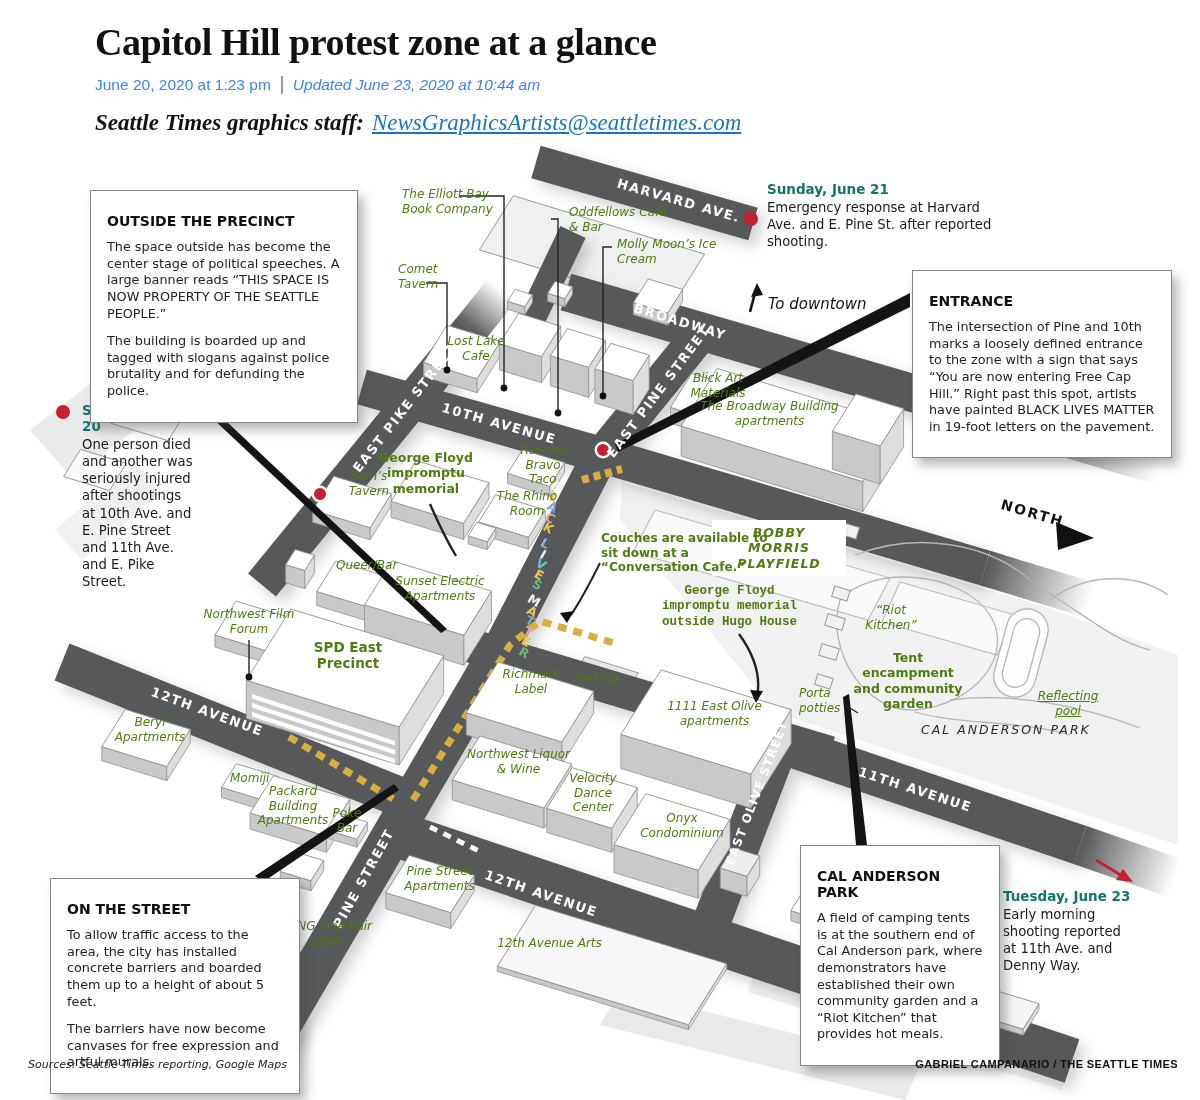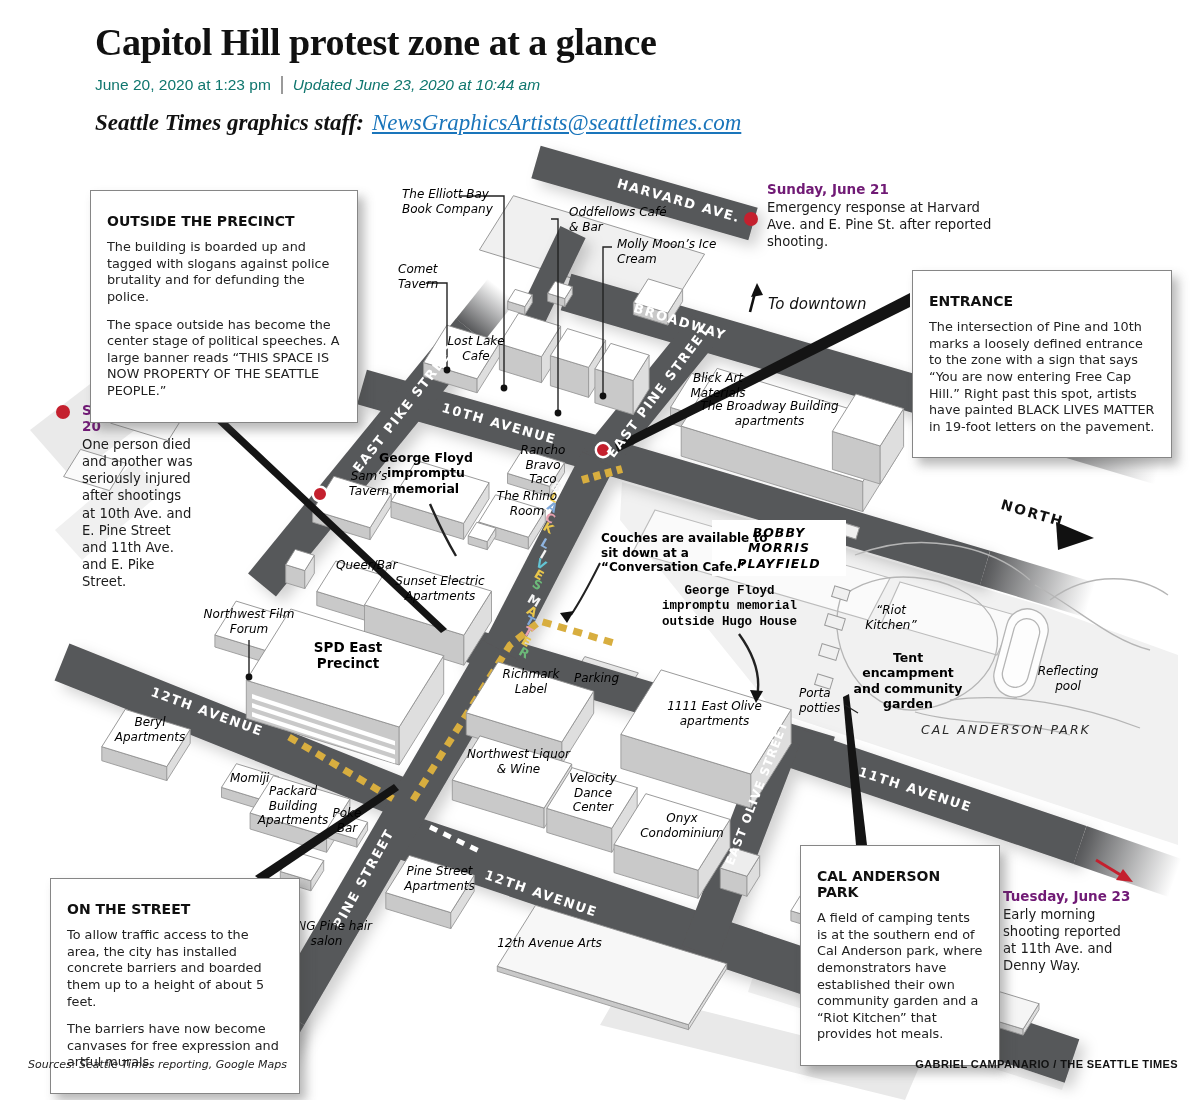--- a/index.html
+++ b/index.html
@@ -1,43 +1,43 @@
 <!DOCTYPE html>
 <html><head>
 <meta charset="utf-8">
 <style>
   html,body{margin:0;padding:0;background:#fff;}
   body{width:1200px;height:1100px;position:relative;overflow:hidden;font-family:"DejaVu Sans",sans-serif;}
   
   #header{position:absolute;left:95px;top:22px;z-index:4;}
   .title{font:bold 38px/1.1 "Liberation Serif","DejaVu Serif",serif;color:#111;letter-spacing:-.5px;}
-  .dateline{margin-top:12px;font:15.5px "Liberation Sans","DejaVu Sans",sans-serif;color:#0f766e;display:flex;align-items:center;}
+  .dateline{margin-top:12px;font:15.5px "Liberation Sans","DejaVu Sans",sans-serif;color:#3b82f6;display:flex;align-items:center;}
   .dateline .sep{display:inline-block;width:0;height:18px;border-left:2px solid #9a9a9a;margin:0 10px;}
   .dateline .upd{font-style:italic;}
   .byline{margin-top:16px;font:bold italic 23px "Liberation Serif","DejaVu Serif",serif;color:#111;}
   .byline a{font-weight:normal;font-style:italic;color:#1a75bb;text-decoration:underline;margin-left:8px;}
   
   #map{position:absolute;left:0;top:0;width:1200px;height:1100px;}
   #mapsvg{position:absolute;left:0;top:0;z-index:1;}
-  .pl{position:absolute;font:italic 12px/1.22 "DejaVu Sans",sans-serif;color:#000000;z-index:2;}
+  .pl{position:absolute;font:italic 12px/1.22 "DejaVu Sans",sans-serif;color:#4d7c0f;z-index:2;}
   .pl.c{text-align:center;}
   .pl.b{font-style:normal;font-weight:bold;font-size:12.5px;}
   .pl.plain{font-style:normal;}
   .pl.caps{letter-spacing:2px;font-size:12.5px;color:#2b2b2b;}
   .pl.boxy{background:#fff;padding:5px 8px;font-weight:bold;font-size:12.5px;}
   .st{position:absolute;font:bold 13px "DejaVu Sans",sans-serif;color:#fff;letter-spacing:1.6px;white-space:nowrap;z-index:2;transform-origin:center center;}
   .st.small{font-size:12px;letter-spacing:1.2px;}
   .compass{position:absolute;z-index:2;font:bold 14px "DejaVu Sans",sans-serif;color:#111;letter-spacing:2px;}
   .todown{position:absolute;z-index:2;font:italic 15px "DejaVu Sans",sans-serif;color:#111;}
   .box{position:absolute;background:#fff;border:1px solid #868686;box-shadow:6px 7px 10px rgba(70,70,70,.38);padding:22px 16px;z-index:3;box-sizing:border-box;}
   .box h3{margin:0 0 10px;font:bold 14px "DejaVu Sans",sans-serif;color:#101010;}
   .box p{margin:0;font:12.8px/1.3 "DejaVu Sans",sans-serif;color:#222;}
   .box p + p{margin-top:11px;}
   .inc{position:absolute;z-index:2;font:13.2px/1.3 "DejaVu Sans",sans-serif;color:#1a1a1a;}
-  .inc h4{margin:0 0 2px;font:bold 13.5px "DejaVu Sans",sans-serif;color:#701a75;}
+  .inc h4{margin:0 0 2px;font:bold 13.5px "DejaVu Sans",sans-serif;color:#0f766e;}
   .inc.right{text-align:left;}
   .dot{position:absolute;width:14px;height:14px;border-radius:50%;background:#c4202e;z-index:2;}
   
   #blm{position:absolute;left:546px;top:482px;width:22px;z-index:2;transform:rotate(11deg);transform-origin:top center;}
   .blm-l{display:block;font:bold 12.5px "DejaVu Sans",sans-serif;line-height:10.6px;text-align:center;transform:rotate(19deg);}
   .blm-l.gap{margin-top:5px;}
   
   #footer{position:absolute;left:0;top:1052px;width:1200px;z-index:4;}
   .sources{position:absolute;left:28px;top:6px;font:italic 11px "DejaVu Sans",sans-serif;color:#222;}
   .credit{position:absolute;right:22px;top:6px;font:bold 11px "Liberation Sans","DejaVu Sans",sans-serif;color:#111;letter-spacing:.4px;}
@@ -363,21 +363,21 @@
   <div class="pl c" style="left:492px;top:936px;width:115px;">12th Avenue Arts</div>
   <div class="pl c" style="left:489px;top:667px;width:84px;">Richmark Label</div>
   <div class="pl" style="left:574px;top:671px;white-space:nowrap;">Parking</div>
   <div class="pl c" style="left:652px;top:699px;width:125px;">1111 East Olive apartments</div>
   <div class="pl c" style="left:461px;top:747px;width:115px;">Northwest Liquor &amp; Wine</div>
   <div class="pl c" style="left:557px;top:771px;width:72px;">Velocity Dance Center</div>
   <div class="pl c" style="left:627px;top:811px;width:110px;">Onyx Condominium</div>
   <div class="pl c" style="left:855px;top:603px;width:72px;">“Riot Kitchen”</div>
   <div class="pl c b" style="left:852px;top:650px;width:112px;">Tent encampment and community garden</div>
   <div class="pl" style="left:799px;top:686px;width:58px;">Porta potties</div>
-  <div class="pl c" style="left:1031px;top:664px;width:74px;">Reflecting pool</div>
+  <div class="pl c" style="left:1031px;top:689px;width:74px;text-decoration:underline;">Reflecting pool</div>
   <div class="pl caps" style="left:921px;top:722px;white-space:nowrap;">CAL ANDERSON PARK</div>
   <div class="pl c boxy" style="left:712px;top:520px;width:118px;font-style:italic;letter-spacing:1px;">BOBBY MORRIS PLAYFIELD</div>
   <div class="pl plain" style="left:601px;top:531px;width:168px;font-weight:bold;">Couches are available to sit down at a “Conversation Cafe.”</div>
   <div class="pl c b" style="left:652px;top:584px;width:155px;font-family:Liberation Mono, monospace;">George Floyd impromptu memorial outside Hugo House</div>
 
   <div class="compass" style="left:1000px;top:505px;transform:rotate(16deg);">NORTH</div>
   <div class="todown" style="left:768px;top:295px;">To downtown</div>
 
   <div class="dot" style="left:56px;top:405px;"></div>
   <div class="inc" style="left:82px;top:402px;width:112px;">
@@ -389,22 +389,22 @@
     <h4>Sunday, June 21</h4>
     <div>Emergency response at Harvard Ave. and E. Pine St. after reported shooting.</div>
   </div>
   <div class="inc right" style="left:1003px;top:888px;width:132px;">
     <h4>Tuesday, June 23</h4>
     <div>Early morning shooting reported at 11th Ave. and Denny Way.</div>
   </div>
 
   <div class="box" style="left:90px;top:190px;width:268px;">
     <h3>OUTSIDE  THE PRECINCT</h3>
+    <p>The space outside has become the center stage of political speeches. A large banner reads “THIS SPACE IS NOW PROPERTY OF THE SEATTLE PEOPLE.”</p>
     <p>The building is boarded up and tagged with slogans against police brutality and for defunding the police.</p>
-    <p>The space outside has become the center stage of political speeches. A large banner reads “THIS SPACE IS NOW PROPERTY OF THE SEATTLE PEOPLE.”</p>
   </div>
   <div class="box" style="left:912px;top:270px;width:260px;">
     <h3>ENTRANCE</h3>
     <p>The intersection of Pine and 10th marks a loosely defined entrance to the zone with a sign that says “You are now entering Free Cap Hill.” Right past this spot, artists have painted BLACK LIVES MATTER in 19-foot letters on the pavement.</p>
   </div>
   <div class="box" style="left:50px;top:878px;width:250px;">
     <h3>ON THE STREET</h3>
     <p>To allow traffic access to the area, the city has installed concrete barriers and boarded them up to a height of about 5 feet.</p>
     <p>The barriers have now become canvases for free expression and artful murals.</p>
   </div>

